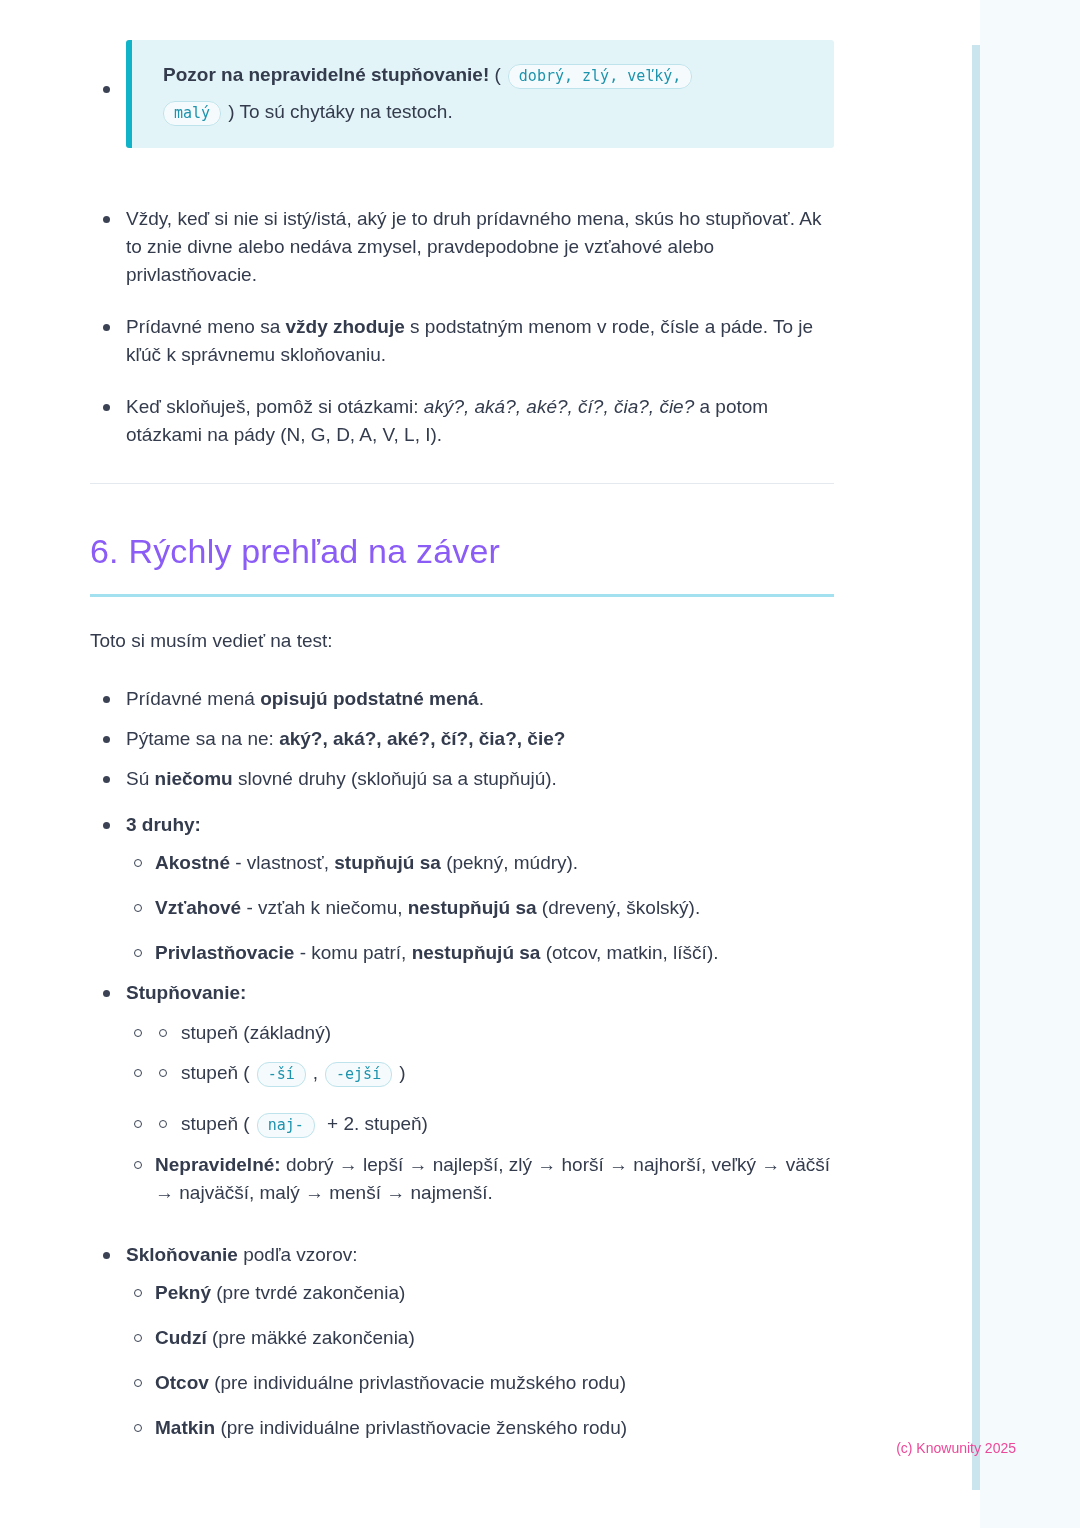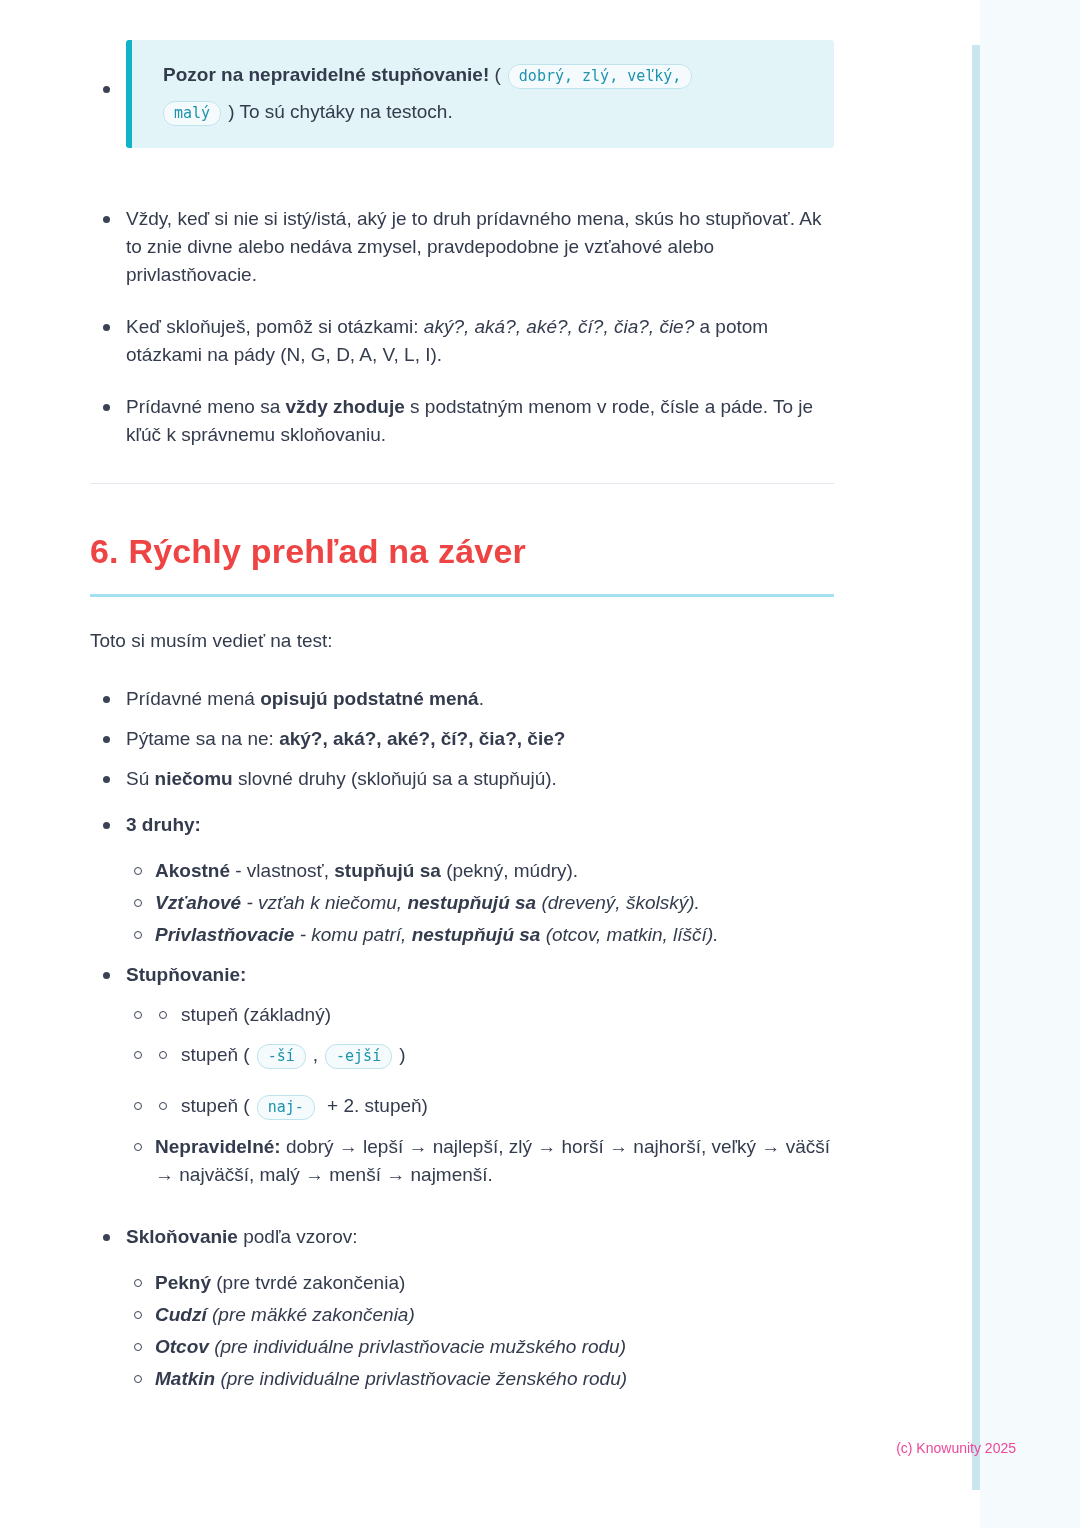--- a/index.html
+++ b/index.html
@@ -34,26 +34,26 @@
     font-family:"DejaVu Sans Mono","Liberation Mono",monospace;
     font-size:15px;color:#1d93ad;background:#f5fbfd;
     border:1px solid #bfe3ec;border-radius:12px;
     padding:2px 10px 3px;margin:0 7px;white-space:nowrap;
   }
   .callout-line .chip:first-child{margin-left:0;}
 
   .divider{border:0;border-top:1px solid #e4e9ef;margin:34px 0 0 0;}
   .section-heading{
     margin:46px 0 0 0;padding:0 0 22px 0;
-    font-size:34px;line-height:42px;font-weight:700;color:#ef4444;
+    font-size:34px;line-height:42px;font-weight:400;color:#8b5cf6;
     letter-spacing:.2px;border-bottom:3px solid #a3e1f1;
   }
   .intro{margin-top:30px;}
 
-  .mt-10{margin-top:18px;}.mt-12{margin-top:12px;}.mt-16{margin-top:4px;font-style:italic;}
+  .mt-10{margin-top:10px;}.mt-12{margin-top:12px;}.mt-16{margin-top:17px;}
   .mt-18{margin-top:18px;}.mt-20{margin-top:12px;}.mt-22{margin-top:22px;}
   .mt-24{margin-top:24px;}.mt-30{margin-top:30px;}.mt-34{margin-top:34px;}
   .mt-44{margin-top:57px;}
 </style>
 </head>
 <body>
 
 <div class="side-panel"></div>
 <div class="side-stripe"></div>
 <div class="copyright">(c) Knowunity 2025</div>
@@ -70,26 +70,26 @@
     </aside>
   </div>
 
   <div class="row mt-44">
     <span class="marker-dot"></span>
     <p class="txt"><span>Vždy, keď si nie si istý/istá, aký je to druh prídavného mena, skús ho stupňovať. Ak to znie divne alebo nedáva zmysel, pravdepodobne je vzťahové alebo privlastňovacie.</span></p>
   </div>
 
   <div class="row mt-24">
     <span class="marker-dot"></span>
-    <p class="txt"><span>Keď skloňuješ, pomôž si otázkami: </span><em>aký?, aká?, aké?, čí?, čia?, čie?</em><span> a potom otázkami na pády (N, G, D, A, V, L, I).</span></p>
+    <p class="txt"><span>Prídavné meno sa </span><strong>vždy zhoduje</strong><span> s podstatným menom v rode, čísle a páde. To je kľúč k správnemu skloňovaniu.</span></p>
   </div>
 
   <div class="row mt-24">
     <span class="marker-dot"></span>
-    <p class="txt"><span>Prídavné meno sa </span><strong>vždy zhoduje</strong><span> s podstatným menom v rode, čísle a páde. To je kľúč k správnemu skloňovaniu.</span></p>
+    <p class="txt"><span>Keď skloňuješ, pomôž si otázkami: </span><em>aký?, aká?, aké?, čí?, čia?, čie?</em><span> a potom otázkami na pády (N, G, D, A, V, L, I).</span></p>
   </div>
 
   <hr class="divider">
 
   <h2 class="section-heading">6. Rýchly prehľad na záver</h2>
 
   <p class="txt intro">Toto si musím vedieť na test:</p>
 
   <div class="row mt-30">
     <span class="marker-dot"></span>

